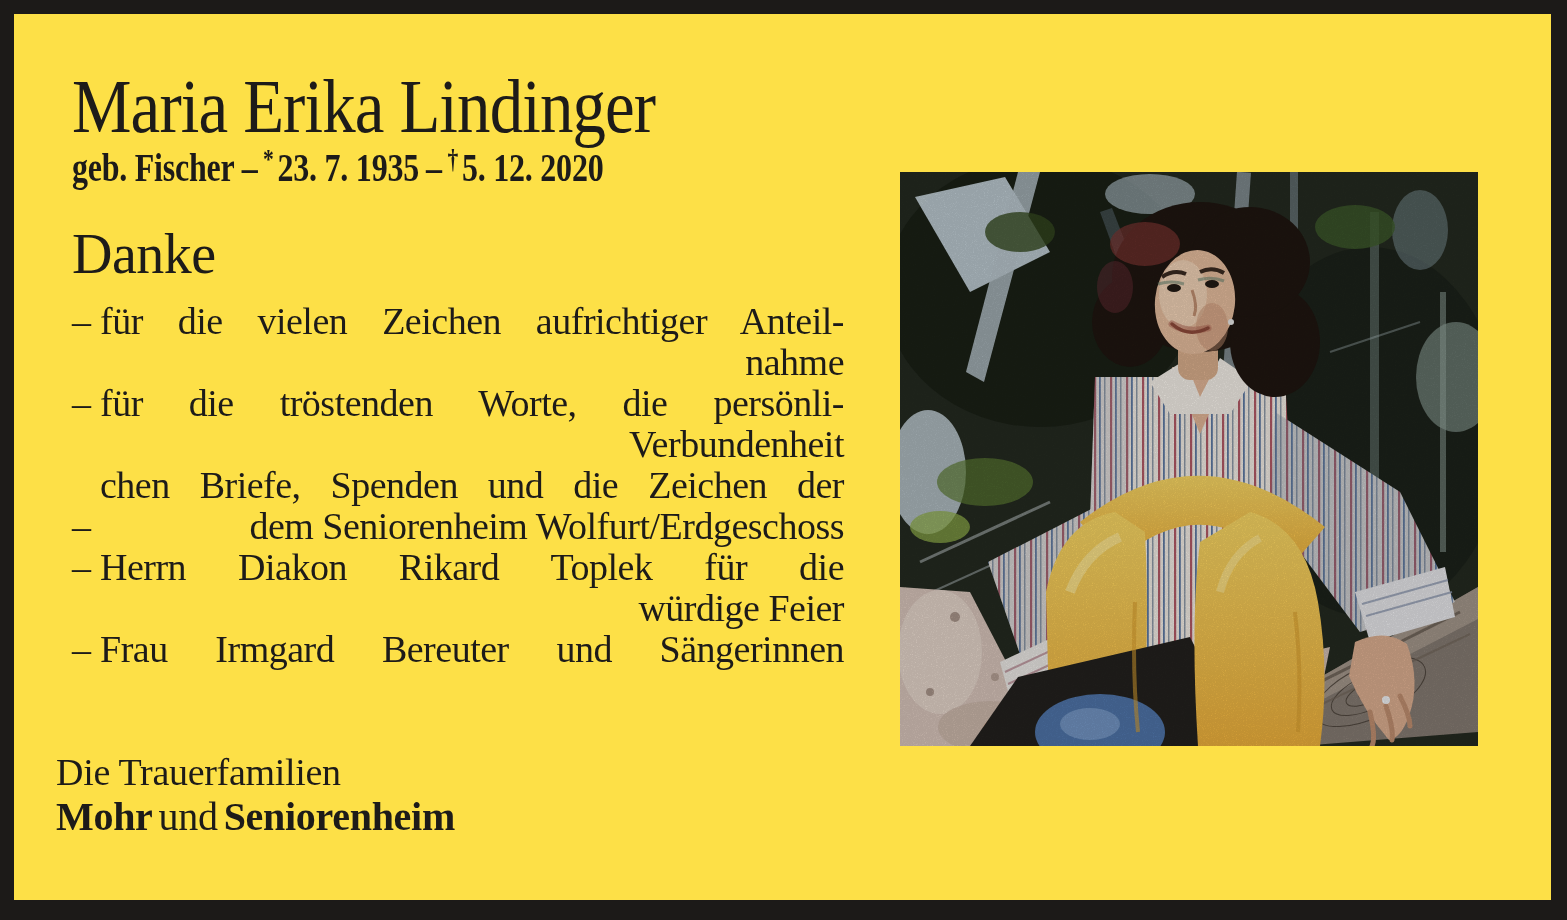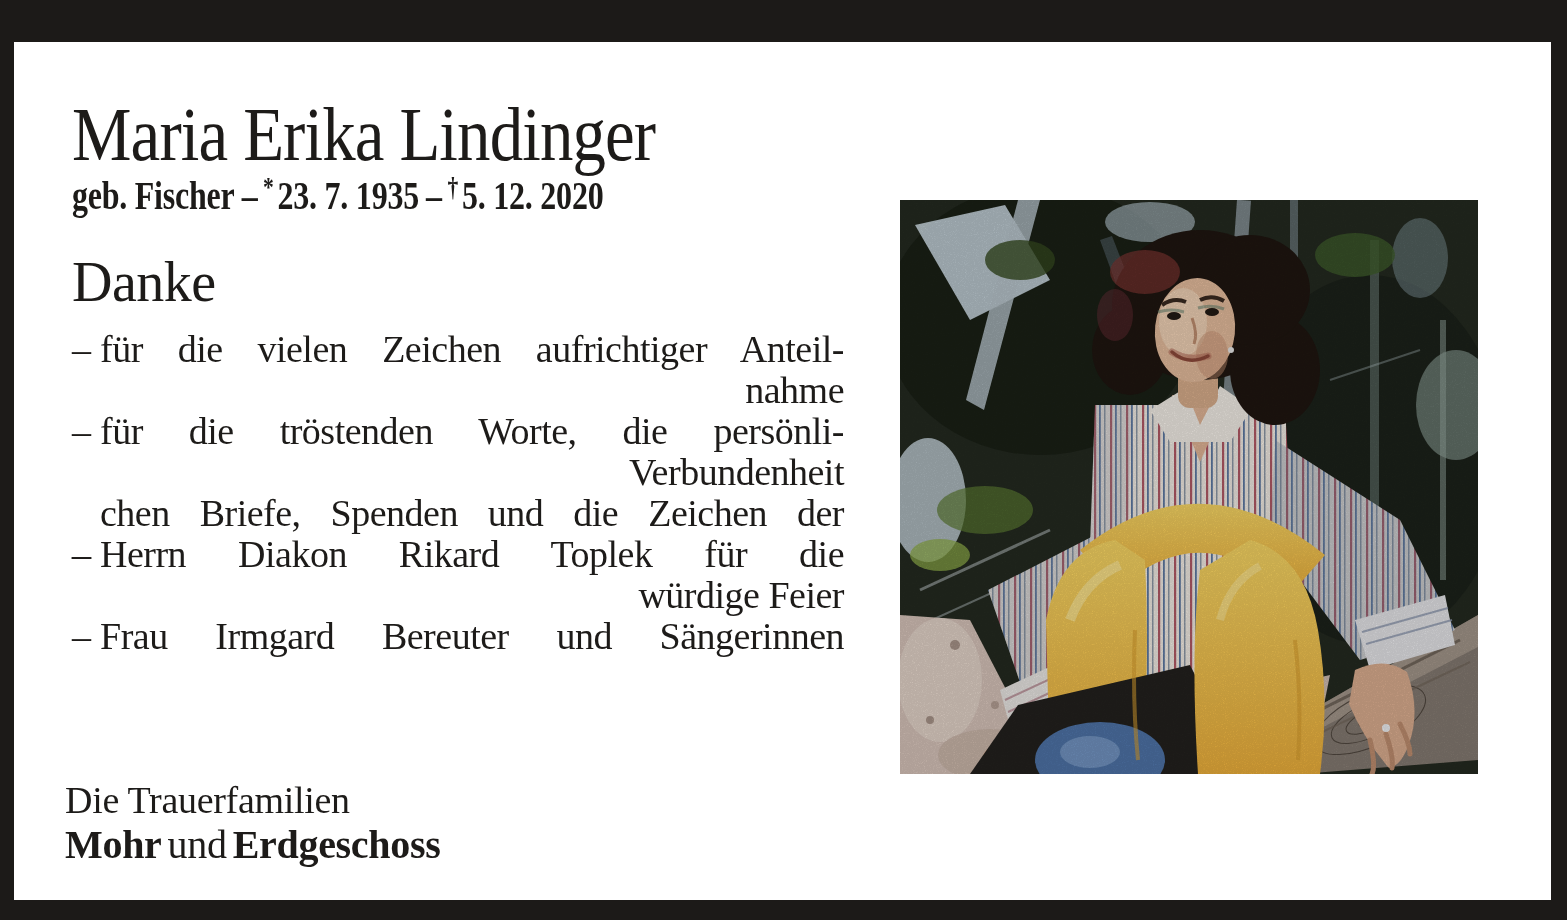--- a/index.html
+++ b/index.html
@@ -7,22 +7,21 @@
     position:relative;
     width:1567px;height:920px;
     background:#1c1a18;
     overflow:hidden;
     font-family:"Liberation Serif","DejaVu Serif",serif;
     color:#1d1b19;
   }
   .card{
     position:absolute;
     left:14px;top:14px;right:16px;bottom:20px;
-    background:#ffffff;
-    margin-top:28px;
+    background:#fde047;
   }
   
   .deceased-name{
     position:absolute;left:58px;top:54px;
     font-size:76px;line-height:1;
     letter-spacing:-1px;white-space:nowrap;
     transform:scaleX(.88);transform-origin:0 0;
   }
   .life-dates{
     position:absolute;left:58px;top:132px;
@@ -44,21 +43,21 @@
   }
   .line{
     position:relative;
     padding-left:28px;
     font-size:38px;line-height:41px;
     letter-spacing:-0.5px;
     text-align:right;
   }
   .line.just{text-align:justify;text-align-last:justify;}
   .line .dash{position:absolute;left:0;top:0;}
-  .closing{position:absolute;left:51px;top:736px;}
+  .closing{position:absolute;left:42px;top:736px;}
   .closing .row1{font-size:38px;line-height:44px;letter-spacing:-0.3px;}
   .closing .row2{font-size:40px;line-height:46px;letter-spacing:-0.3px;}
   .closing .fam{font-weight:bold;}
   .closing .conj{margin:0 6px;}
   
   .photo{
     position:absolute;left:886px;top:158px;
     width:578px;height:574px;
   }
   .photo svg{display:block;width:100%;height:100%;}
@@ -76,30 +75,30 @@
     </div>
 
     <div class="thanks-heading">Danke</div>
 
     <div class="thanks-list">
       <div class="line just"><span class="dash">–</span><span>für die vielen Zeichen aufrichtiger Anteil-</span></div>
       <div class="line"><span>nahme</span></div>
       <div class="line just"><span class="dash">–</span><span>für die tröstenden Worte, die persönli-</span></div>
       <div class="line"><span>Verbundenheit</span></div>
       <div class="line just"><span>chen Briefe, Spenden und die Zeichen der</span></div>
-      <div class="line"><span class="dash">–</span></div>
+      <div class="line"><span class="dash">–</span><span>dem Seniorenheim Wolfurt/Erdgeschoss</span></div>
       <div class="line just"><span class="dash">–</span><span>Herrn Diakon Rikard Toplek für die</span></div>
       <div class="line"><span>würdige Feier</span></div>
       <div class="line just"><span class="dash">–</span><span>Frau Irmgard Bereuter und Sängerinnen</span></div>
     </div>
 
     <div class="closing">
       <div class="row1">Die Trauerfamilien</div>
       <div class="row2">
-        <span class="fam">Mohr</span><span class="conj">und</span><span class="fam">Erdgeschoss</span>
+        <span class="fam">Mohr</span><span class="conj">und</span><span class="fam">Seniorenheim</span>
       </div>
     </div>
 
     <div class="photo">
       <svg viewBox="0 0 578 574" preserveAspectRatio="none">
         <defs>
           <pattern id="stripes" width="16" height="16" patternUnits="userSpaceOnUse">
             <rect width="16" height="16" fill="#f2ece4"></rect>
             <rect x="2" width="2.2" height="16" fill="#b25a66"></rect>
             <rect x="7" width="1.8" height="16" fill="#5e7aa4"></rect>

